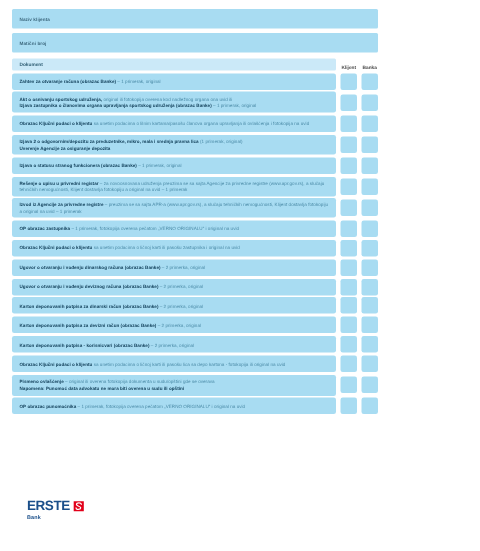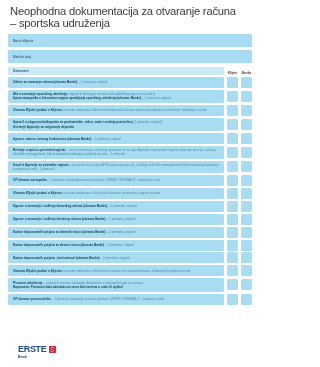--- a/index.html
+++ b/index.html
@@ -109,21 +109,21 @@
     border-radius:1.5px;
     margin-right:3px;
     align-self:center;
     height:11px;
   }
   .chk:last-child{margin-right:0;}
   .h1{min-height:11px;}
   .h2{min-height:13.5px;}
   .footer{
     position:absolute;
-    left:0;bottom:0;
+    left:0;bottom:12px;
     width:260px;
     height:30px;
     background:#ffffff;
     display:flex;
     align-items:center;
     padding-left:18px;
     box-sizing:border-box;
   }
   .logo{
     display:flex;
@@ -151,22 +151,20 @@
   .logo-mark{
     width:9px;height:9px;
     margin-top:0px;
   }
 </style>
 </head>
 <body>
 
 <div class="page">
 
-  <div class="doc-title">Neophodna dokumentacija za otvaranje računa
-– sportska udruženja</div>
 
   <div class="field-row">
     <span class="field-label">Naziv klijenta</span>
   </div>
   <div class="field-row">
     <span class="field-label">Matični broj</span>
   </div>
 
   <div class="table">
 

